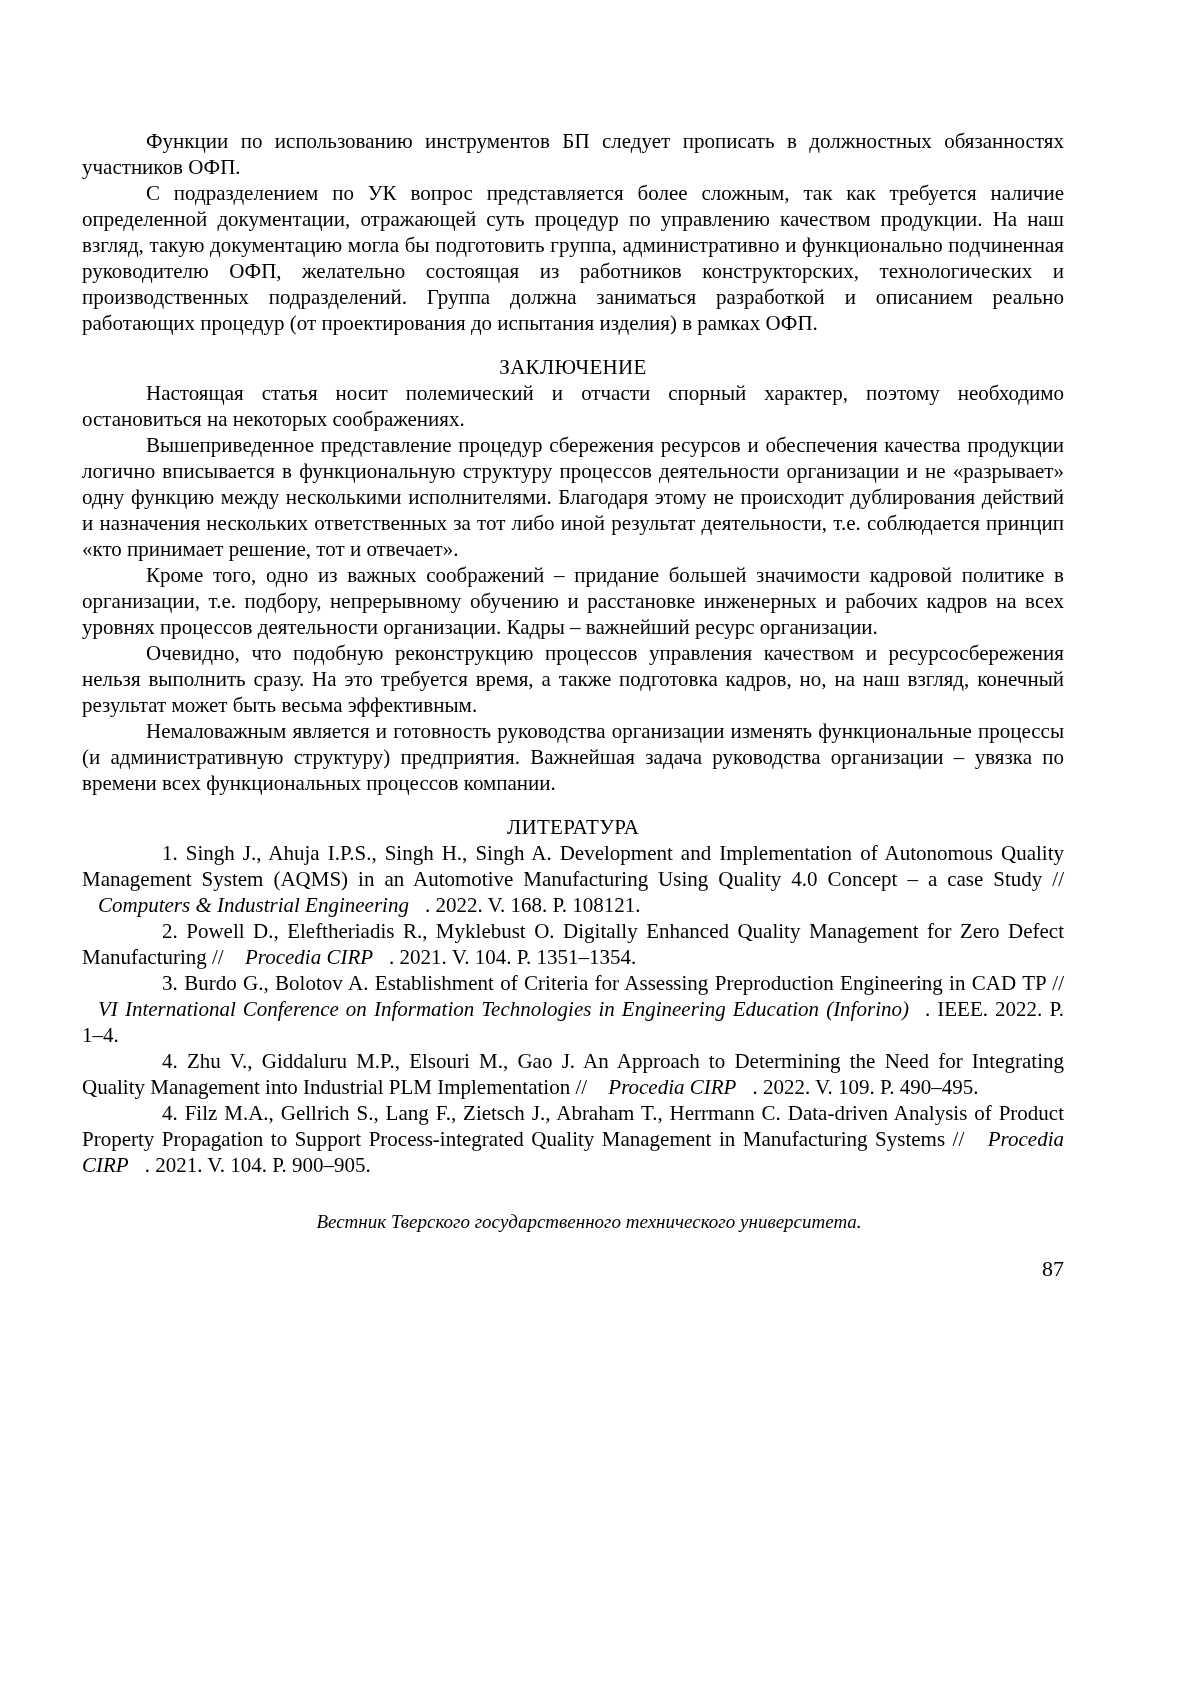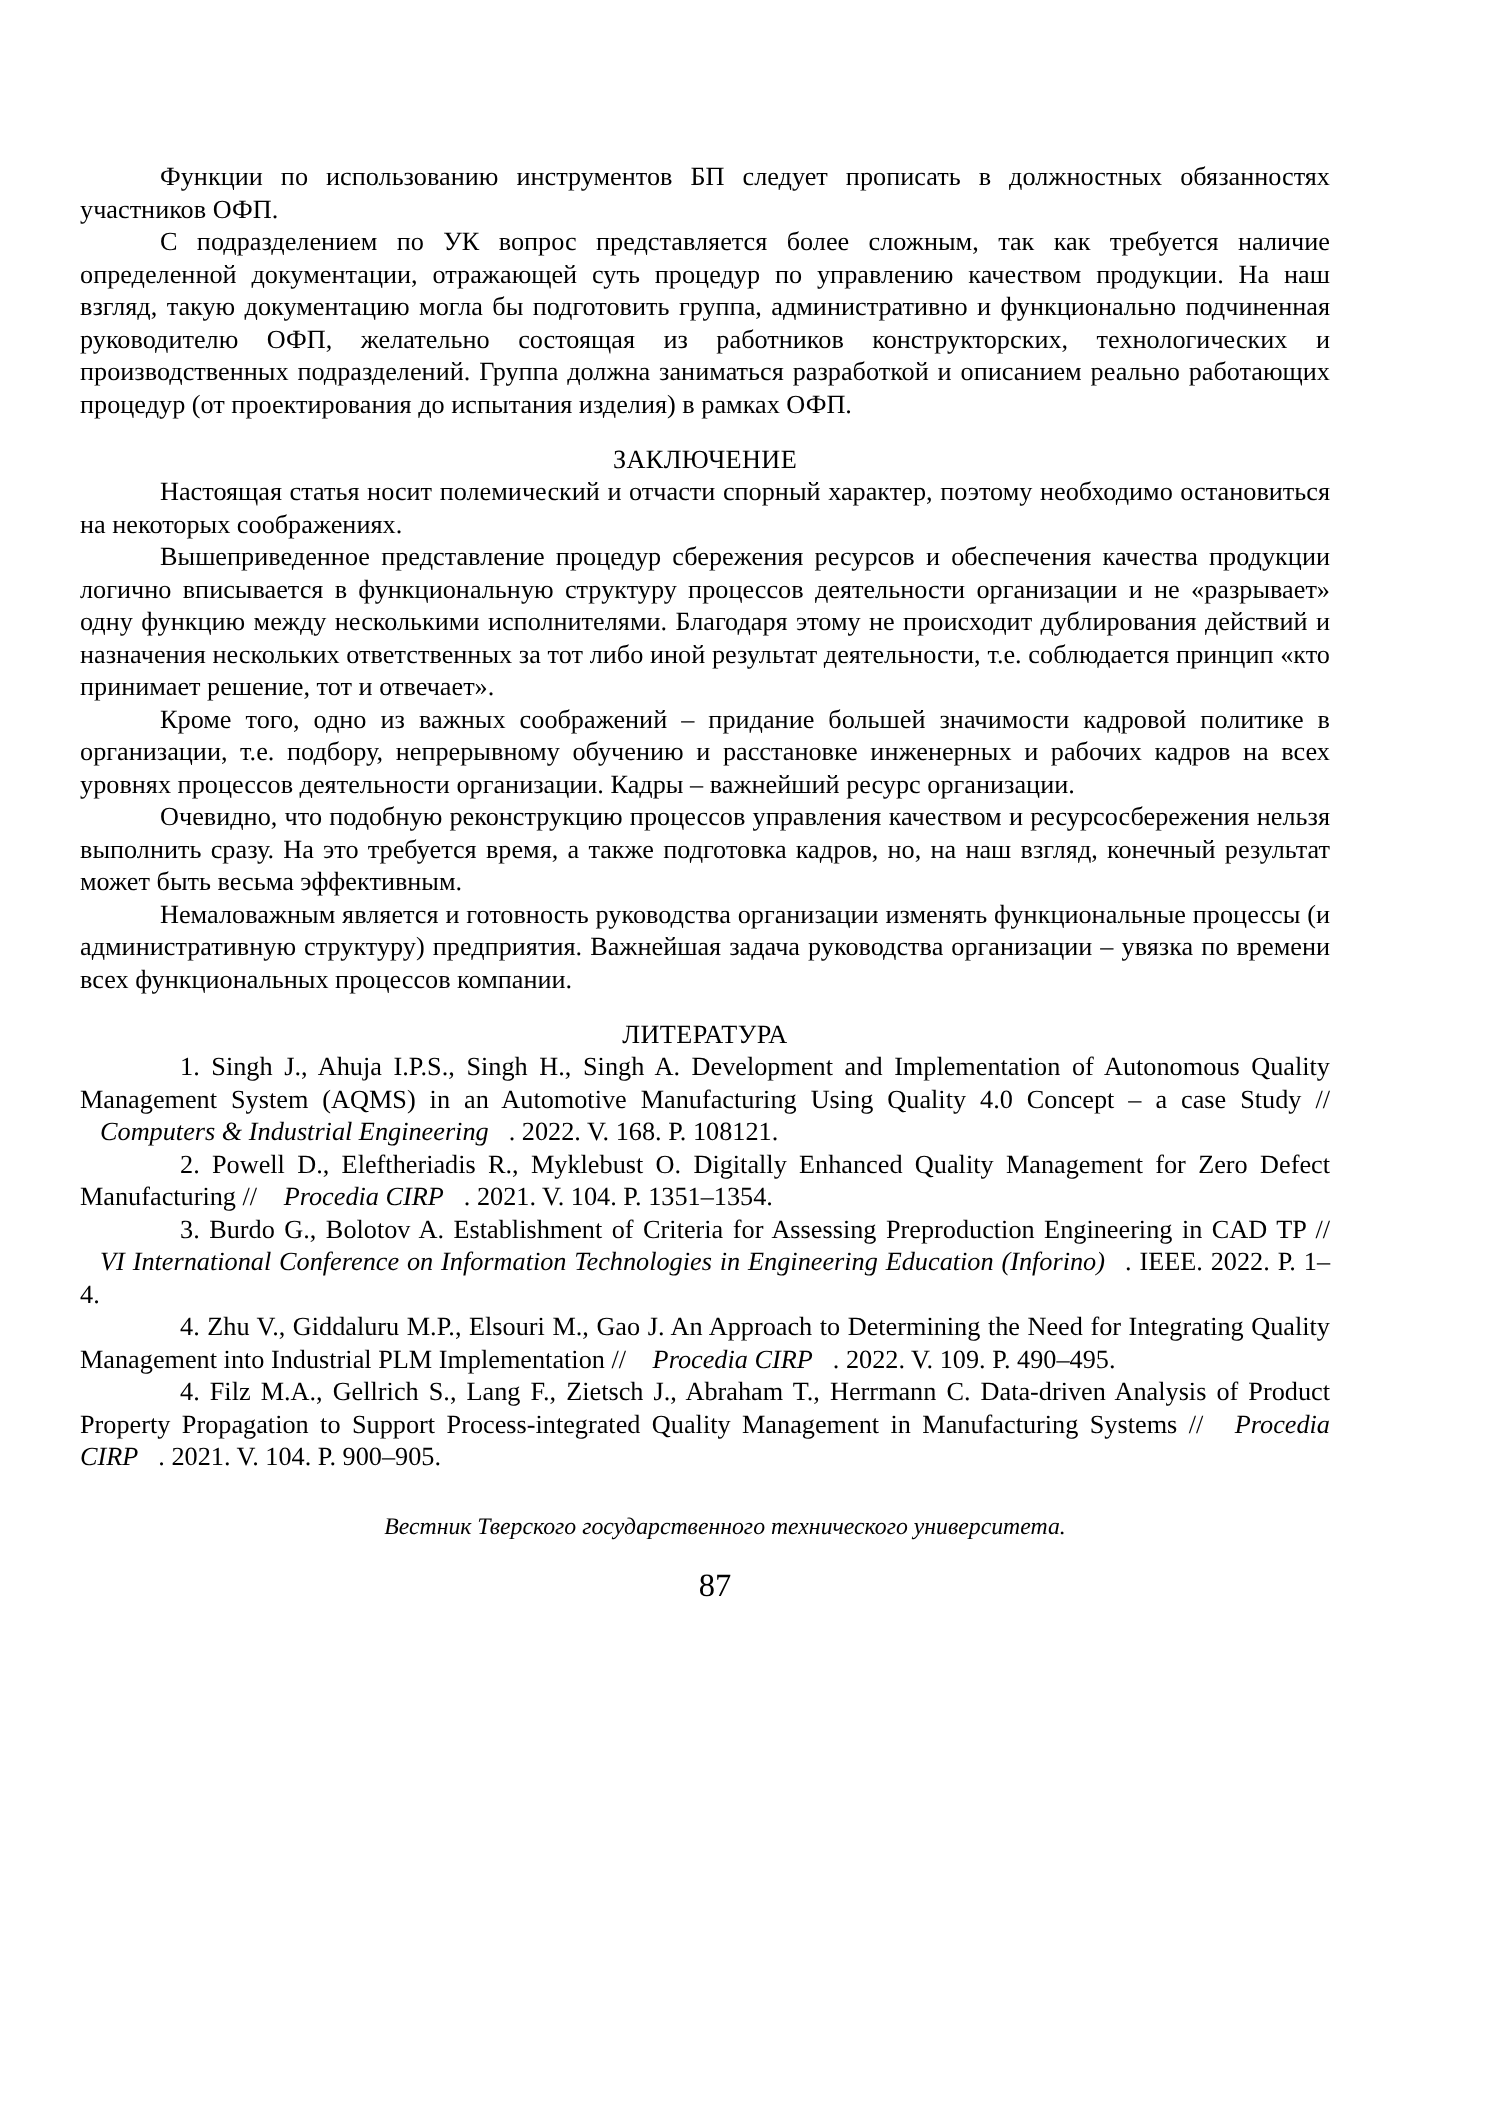--- a/index.html
+++ b/index.html
@@ -7,21 +7,21 @@
   .page {
     position: relative;
     width: 1200px;
     height: 1697px;
     margin: 0 auto;
     background: #ffffff;
     color: #000000;
     font-family: "Liberation Serif", "DejaVu Serif", serif;
     font-size: 21px;
     line-height: 26px;
-    padding: 128px 136px 0 64px;
+    padding: 128px 136px 0 82px;
     overflow: hidden;
   }
   .para {
     margin: 0;
     text-indent: 64px;
     text-align: justify;
   }
   .heading {
     font-size: 21px;
     font-weight: normal;
@@ -32,23 +32,23 @@
   }
   .ref-source { font-style: italic; }
   .footer {
     margin-top: 31px;
     text-align: center;
     font-style: italic;
     font-size: 19px;
     line-height: 25px;
   }
   .page-number {
-    text-align: center;
+    text-align: right;
     margin-top: 22px;
-    font-size: 26px;
+    font-size: 22px;
     line-height: 26px;
   }
 </style>
 </head>
 <body>
 
 <div class="page">
 
   <p class="para">Функции по использованию инструментов БП следует прописать в должностных обязанностях участников ОФП.</p>
   <p class="para">С подразделением по УК вопрос представляется более сложным, так как требуется наличие определенной документации, отражающей суть процедур по управлению качеством продукции. На наш взгляд, такую документацию могла бы подготовить группа, административно и функционально подчиненная руководителю ОФП, желательно состоящая из работников конструкторских, технологических и производственных подразделений. Группа должна заниматься разработкой и описанием реально работающих процедур (от проектирования до испытания изделия) в рамках ОФП.</p>

